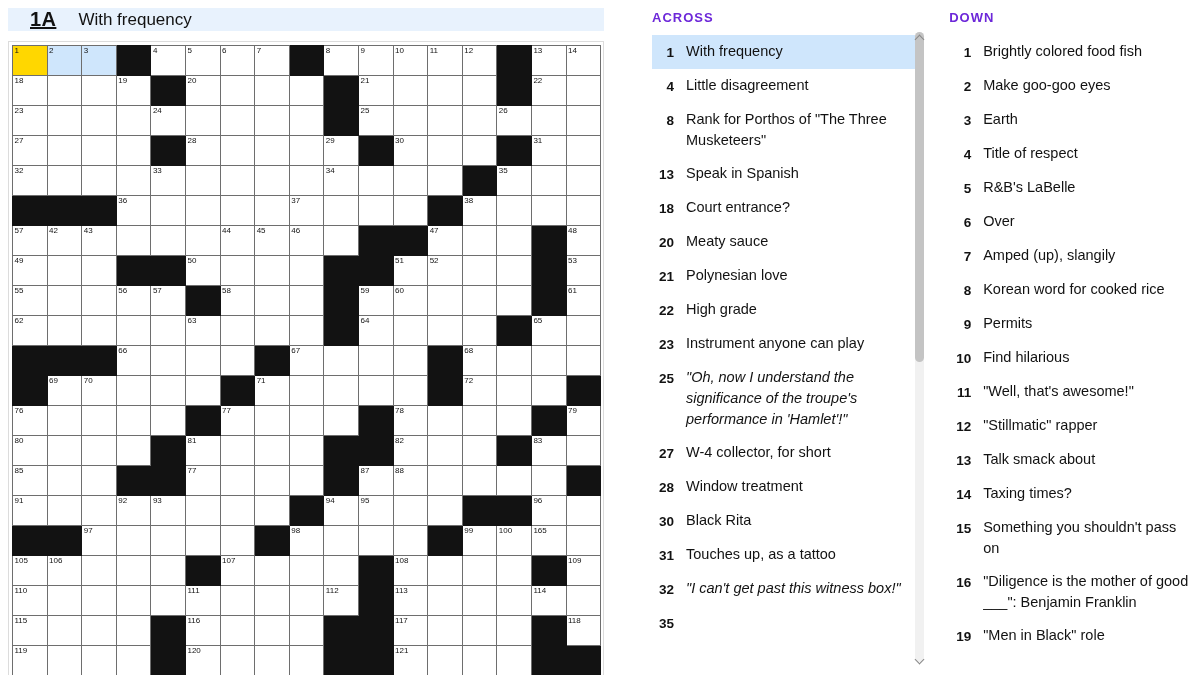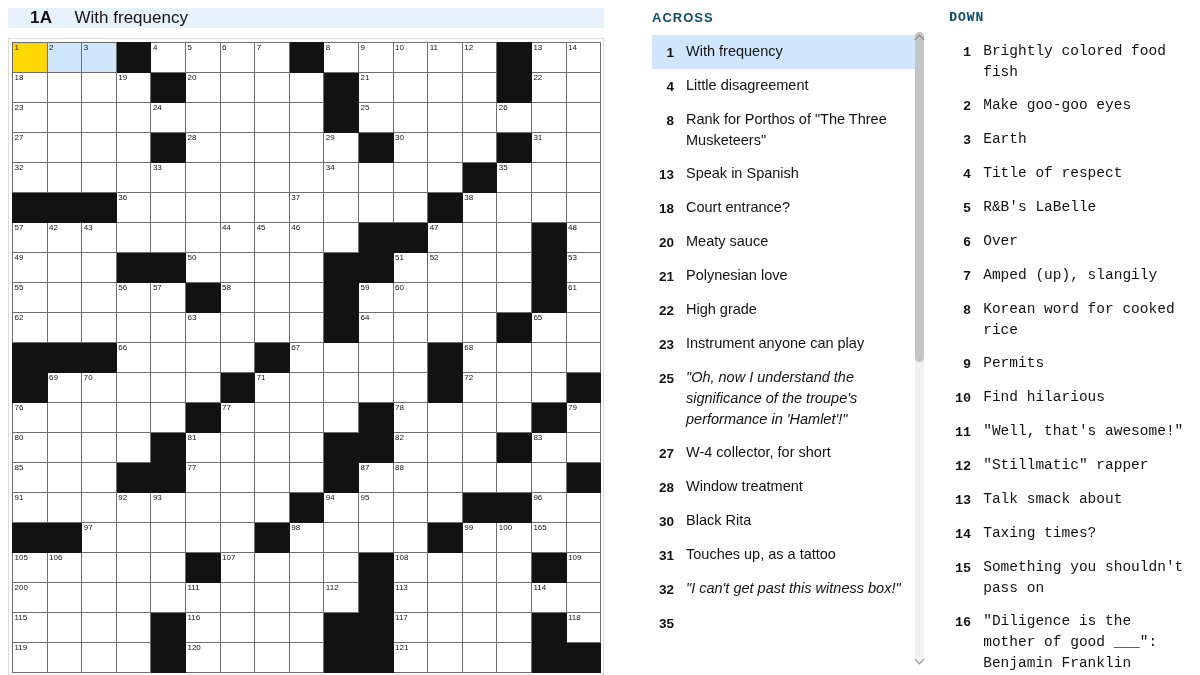--- a/index.html
+++ b/index.html
@@ -28,22 +28,23 @@
   .clue-bar {
     background: #e8f2fd;
     height: 62px;
     display: flex;
     align-items: center;
     padding: 0 22px;
     gap: 22px;
   }
   .clue-bar .cb-num {
     font-weight: bold;
-    font-size: 17px;
+    font-size: 20px;
     letter-spacing: .4px;
+    text-decoration: underline;
   }
   .clue-bar .cb-text {
     font-size: 17px;
   }
   .grid-wrap {
     margin-top: 10px;
     padding: 3px;
     border: 1px solid #dcdcdc;
     background: #ffffff;
     width: 596px;
@@ -80,27 +81,27 @@
     flex-direction: row;
     padding-top: 10px;
   }
   .clue-col {
     position: relative;
     height: 665px;
     display: flex;
     flex-direction: column;
   }
   .clue-col.across { width: 280px; margin-left: 40px; }
-  .clue-col.down   { width: 258px; margin-left: 25px; font-family: Liberation Mono, monospace; }
+  .clue-col.down   { width: 258px; margin-left: 25px; }
 
   .col-title {
     font-size: 13px;
     font-weight: bold;
     letter-spacing: 1px;
-    color: #0c4a6e;
+    color: #6d28d9;
     margin-bottom: 10px;
   }
   .clue-list {
     position: relative;
     overflow: hidden;
     flex: 1;
   }
   .clue-row {
     display: flex;
     flex-direction: row;
@@ -694,21 +695,21 @@
               <td></td>
               <td></td>
               <td></td>
               <td class="black"></td>
               <td>
                 <span class="n">109</span>
               </td>
             </tr>
             <tr>
               <td>
-                <span class="n">200</span>
+                <span class="n">110</span>
               </td>
               <td></td>
               <td></td>
               <td></td>
               <td></td>
               <td>
                 <span class="n">111</span>
               </td>
               <td></td>
               <td></td>

